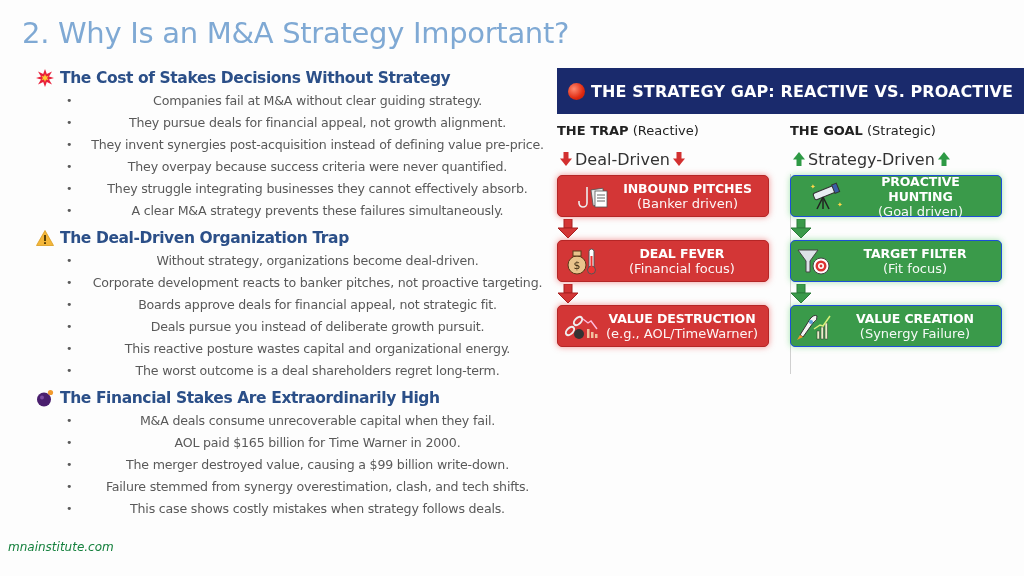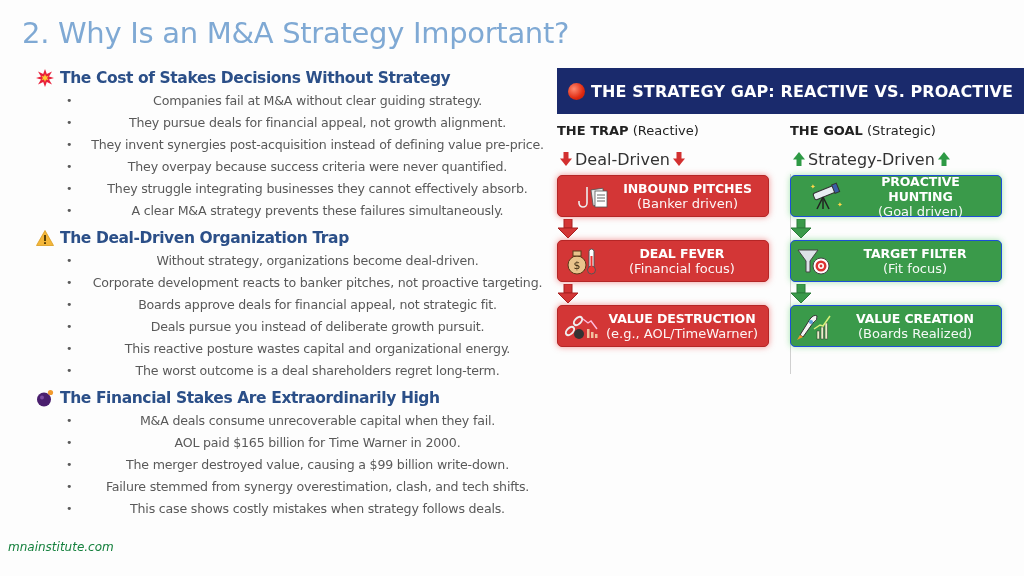--- a/index.html
+++ b/index.html
@@ -277,20 +277,20 @@
               <circle cx="15" cy="11" r="2" fill="#5a9bd8"></circle>
               <polygon points="4,24 1,29 7,26" fill="#f29a2e"></polygon>
               <rect x="21" y="20" width="2.5" height="8" fill="#e8f0c8" stroke="#333" stroke-width="0.5"></rect>
               <rect x="25" y="16" width="2.5" height="12" fill="#e8f0c8" stroke="#333" stroke-width="0.5"></rect>
               <rect x="29" y="12" width="2.5" height="16" fill="#e8f0c8" stroke="#333" stroke-width="0.5"></rect>
               <polyline points="18,18 24,14 27,15 34,5" fill="none" stroke="#d8f07a" stroke-width="1.5"></polyline>
             </svg>
         </span>
         <span class="box-text">
           <div class="box-title">VALUE CREATION</div>
-          <div class="box-sub">(Boards Realized)</div>
+          <div class="box-sub">(Synergy Failure)</div>
         </span>
       </div>
     </div>
   </div>
 </div>
 
 <div class="footer-link">mnainstitute.com</div>
 
 </body></html>

